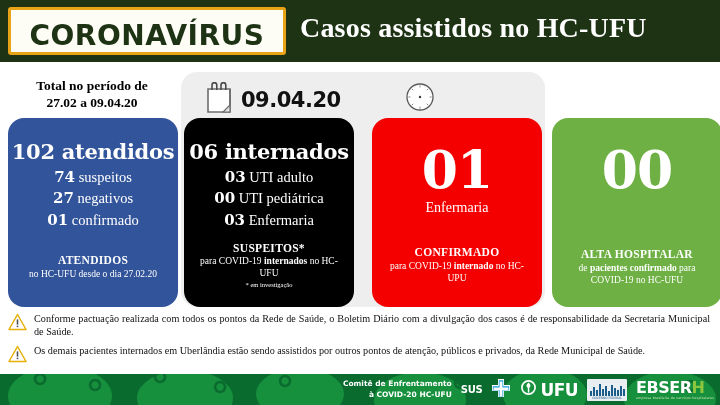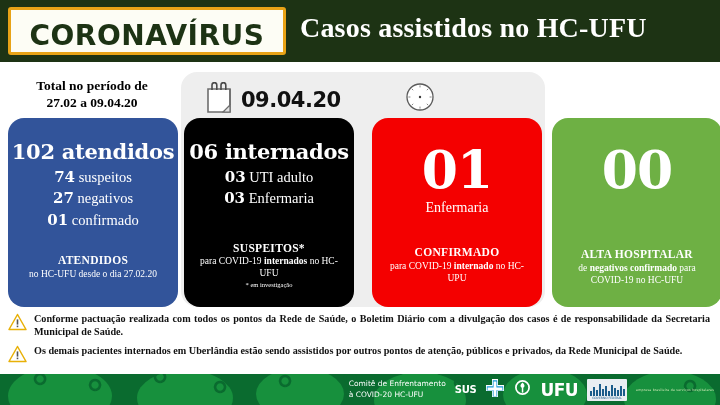--- a/index.html
+++ b/index.html
@@ -149,21 +149,20 @@
   #card-atendidos .card-footer { bottom: 26px; }
 
   
   #notes {
     position: absolute; left: 0; top: 312px; width: 720px; height: 62px;
   }
   .note {
     display: flex; align-items: flex-start; gap: 7px;
     padding: 0 10px 0 8px;
     margin-bottom: 5px;
-    font-weight: bold;
   }
   .note-text {
     font-size: 10.2px;
     line-height: 1.32;
     color: #111111;
     text-align: justify;
     flex: 1;
   }
   .warn-icon { flex: 0 0 auto; margin-top: 1px; }
 
@@ -176,36 +175,36 @@
   #footer-virus-bg {
     position: absolute; left: 0; top: 0; width: 720px; height: 31px;
     opacity: 1;
   }
   #footer-content {
     position: absolute; right: 6px; top: 0; height: 31px;
     display: flex; align-items: center; gap: 9px;
   }
   #committee {
     font-family: "DejaVu Sans", sans-serif;
-    font-weight: normal;
+    font-weight: bold;
     font-size: 7.5px;
     line-height: 1.35;
     color: #ffffff;
-    text-align: left;
+    text-align: right;
   }
   .logo-sus {
     display: flex; align-items: center; gap: 8px;
   }
   .logo-sus .sus-word {
     font-family: "DejaVu Sans", sans-serif;
     font-weight: bold; font-size: 10px; color: #ffffff;
     letter-spacing: -0.3px;
   }
   .logo-ufu {
-    display: flex; align-items: center; gap: 10px;
+    display: flex; align-items: center; gap: 4px;
     font-family: "DejaVu Sans", sans-serif;
     font-weight: bold; font-size: 17px; color: #ffffff;
     letter-spacing: -0.5px;
   }
   #logo-gov {
     width: 40px; height: 22px; background: #e9eef2;
     display: flex; flex-direction: column; align-items: center;
     justify-content: flex-end; padding-bottom: 1px;
     border-radius: 1px;
   }
@@ -297,20 +296,24 @@
 </div>
 
 <div class="card" id="card-internados">
   <div class="card-headline">06 internados</div>
   <div class="card-lines">
     <div>
       <span class="num">03</span>
       <span class="lbl">UTI adulto</span>
     </div>
     <div>
+      <span class="num">00</span>
+      <span class="lbl">UTI pediátrica</span>
+    </div>
+    <div>
       <span class="num">03</span>
       <span class="lbl">Enfermaria</span>
     </div>
   </div>
   <div class="card-footer">
     <div class="ft-title">SUSPEITOS*</div>
     <div class="ft-sub">
       <span>para COVID-19 </span><b>internados</b><span> no HC-UFU</span>
     </div>
     <div class="ft-tiny">* em investigação</div>
@@ -326,21 +329,21 @@
       <span>para COVID-19 </span><b>internado</b><span> no HC-UPU</span>
     </div>
   </div>
 </div>
 
 <div class="card" id="card-alta">
   <div class="big-number">00</div>
   <div class="card-footer">
     <div class="ft-title">ALTA HOSPITALAR</div>
     <div class="ft-sub">
-      <span>de </span><b>negativos confirmado</b><span> para COVID-19 no HC-UFU</span>
+      <span>de </span><b>pacientes confirmado</b><span> para COVID-19 no HC-UFU</span>
     </div>
   </div>
 </div>
 
 <div id="notes">
   <div class="note">
     <span class="warn-icon">
       <svg width="19" height="18" viewBox="0 0 19 18">
         <path d="M9.5,1.5 L18,16.5 L1,16.5 Z" fill="#ffffff" stroke="#e8b007" stroke-width="1.5" stroke-linejoin="round"></path>
         <rect x="8.7" y="6.4" width="1.6" height="5.2" fill="#555555"></rect>
@@ -425,16 +428,17 @@
           <i style="height:11px"></i>
         <i style="height:8px"></i>
           <i style="height:6px"></i>
           <i style="height:10px"></i>
           <i style="height:7px"></i>
       </span>
       <span class="cap">GOVERNO FEDERAL</span>
     </div>
 
     <div id="logo-ebserh">
+      <div class="eb-word"><span style="color:#ffffff">EBSER</span><span>H</span></div>
       <div class="eb-sub">empresa brasileira de serviços hospitalares</div>
     </div>
   </div>
 </div>
 
 </body></html>

